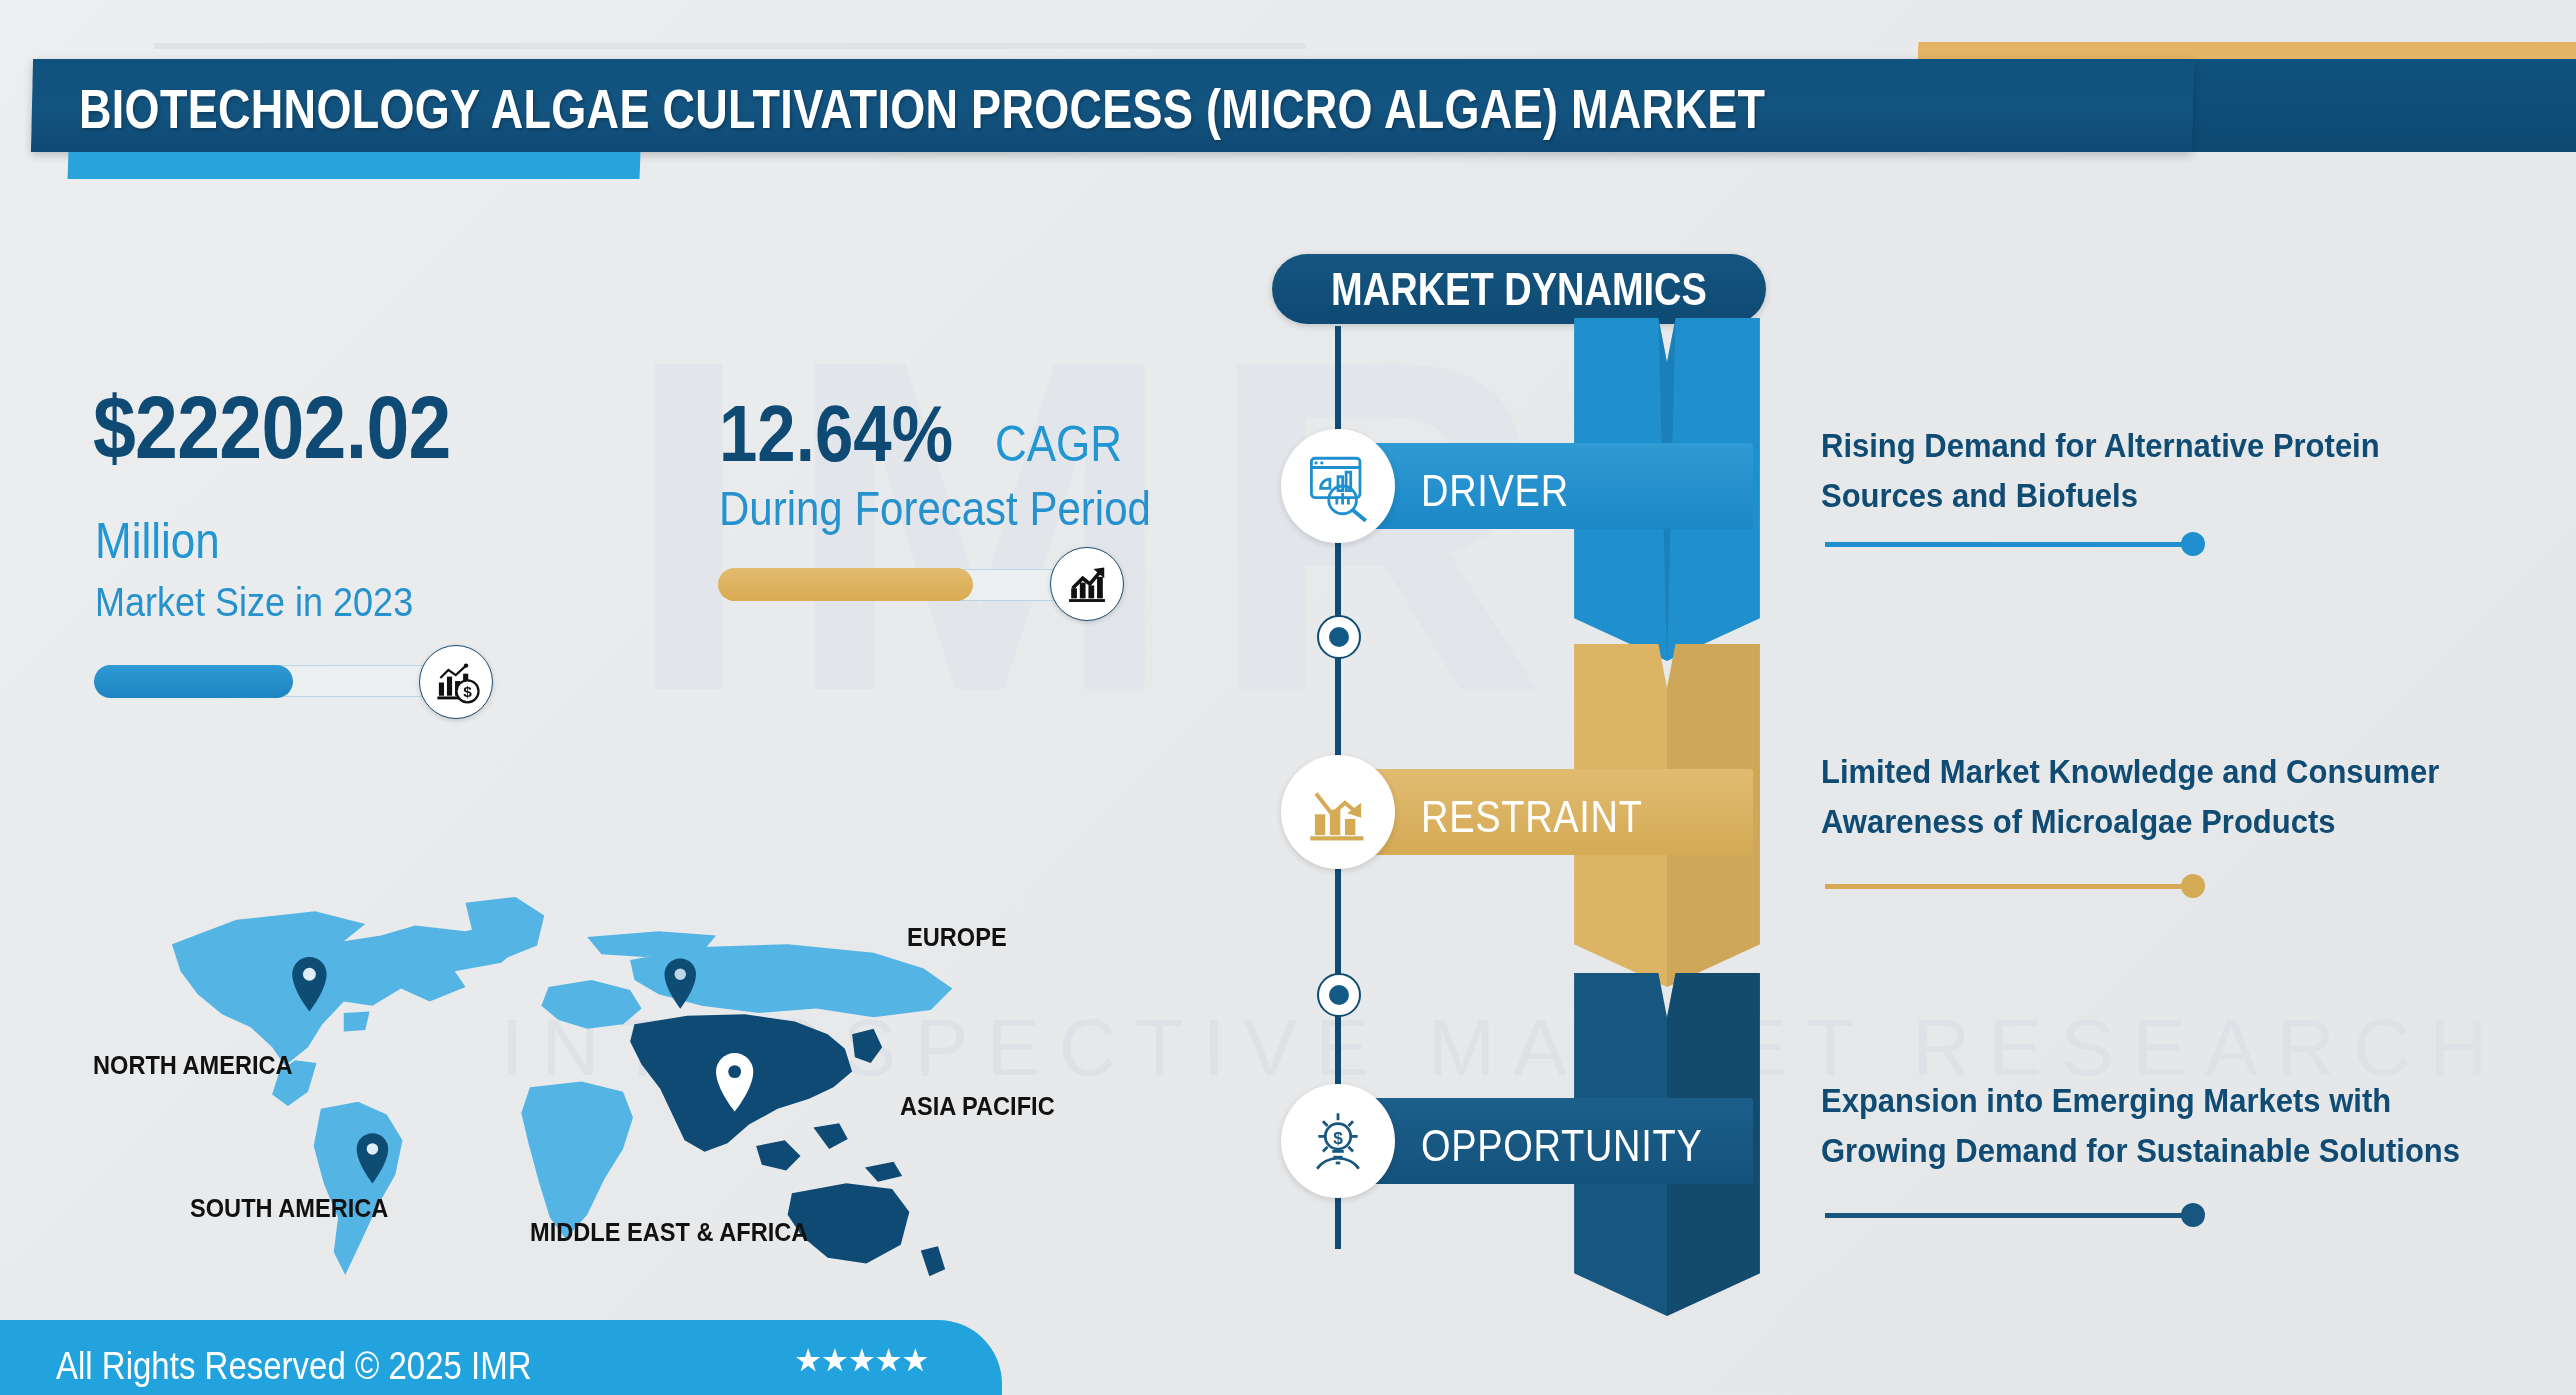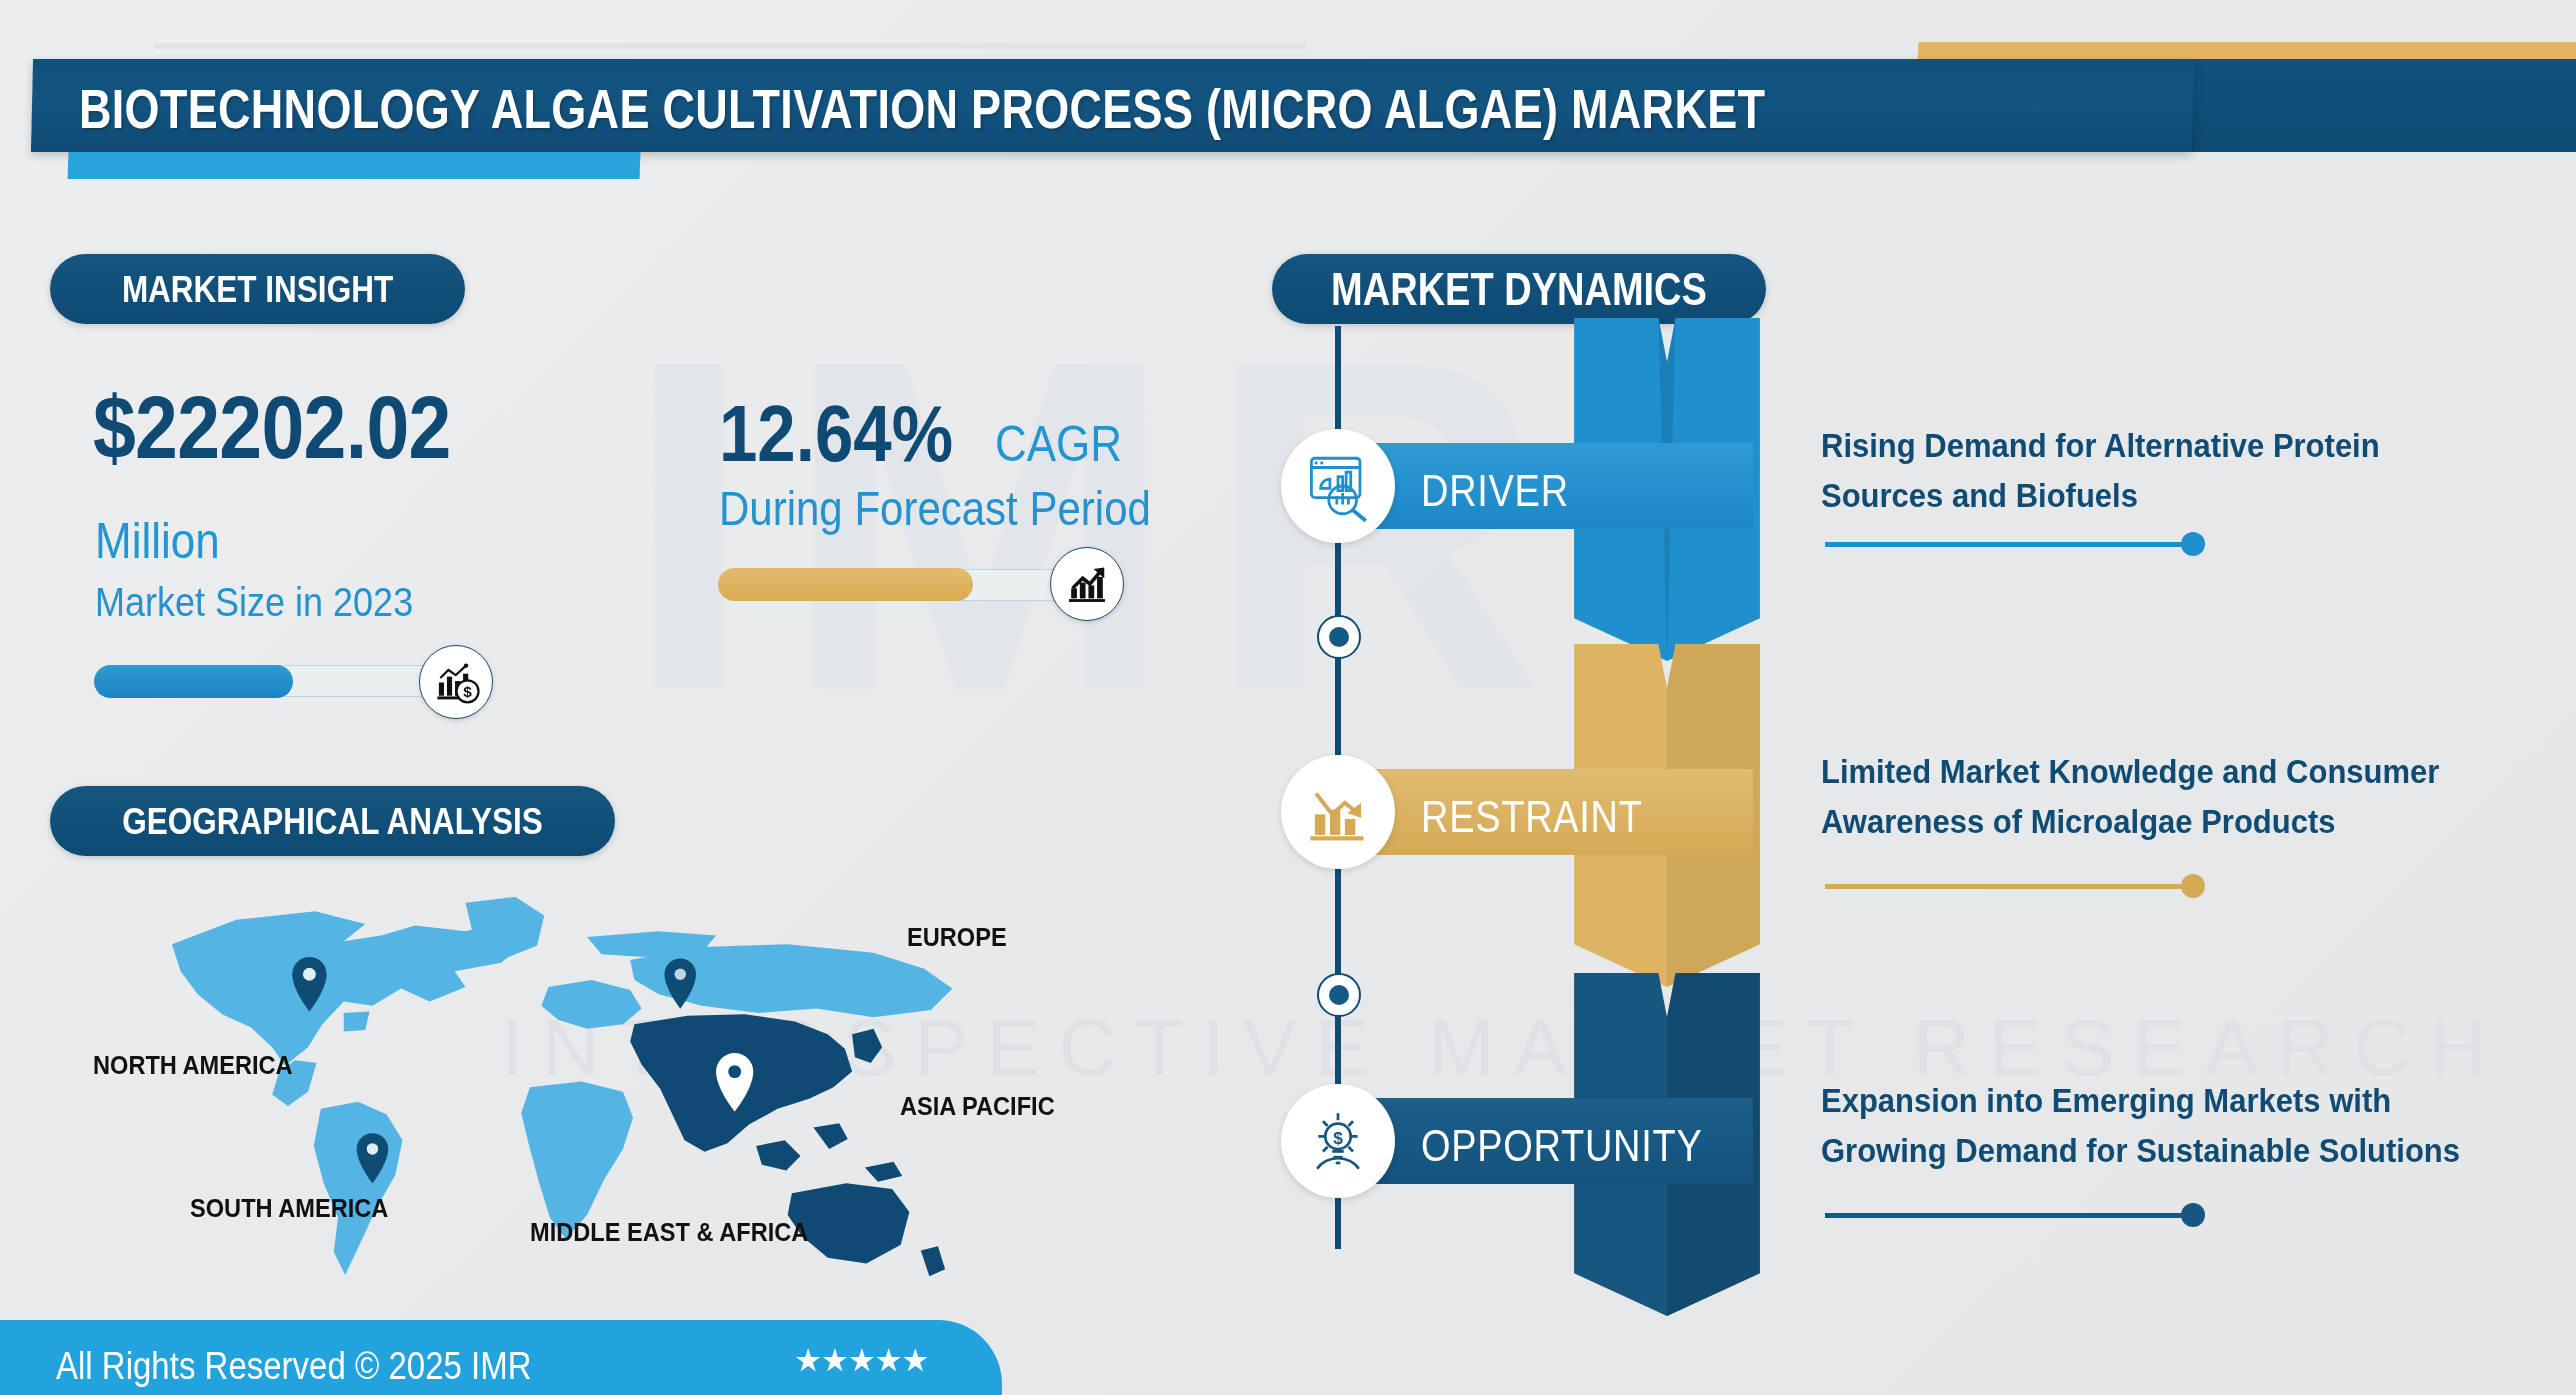--- a/index.html
+++ b/index.html
@@ -143,23 +143,20 @@
   <div id="wm-letters">IMR</div>
   <div id="wm-text">INTROSPECTIVE MARKET RESEARCH</div>
 
   <div id="hdr-thin"></div>
   <div id="hdr-gold"></div>
   <div id="hdr-band-r"></div>
   <div id="hdr-band"></div>
   <div id="hdr-title">BIOTECHNOLOGY ALGAE CULTIVATION PROCESS (MICRO ALGAE) MARKET</div>
   <div id="hdr-cyan"></div>
 
-  <div class="pill" id="pill-insight">
-    <span>MARKET INSIGHT</span>
-  </div>
   <div id="mi-value">$22202.02</div>
   <div id="mi-unit">Million</div>
   <div id="mi-sub">Market Size in 2023</div>
 
   <div class="bar-track" id="mi-track"></div>
   <div class="bar-fill" id="mi-fill"></div>
   <div class="bar-knob" id="mi-knob">
     <svg width="47" height="47" viewBox="0 0 64 64">
       <g fill="#111">
         <rect x="8" y="32" width="7" height="18"></rect>
@@ -188,23 +185,20 @@
         <rect x="22" y="30" width="8" height="22"></rect>
         <rect x="34" y="34" width="8" height="18"></rect>
         <rect x="46" y="22" width="8" height="30"></rect>
         <rect x="7" y="53" width="50" height="4"></rect>
         <polyline points="12,38 26,24 36,32 52,13" fill="none" stroke="#111" stroke-width="5"></polyline>
         <polygon points="56,9 56,24 41,11"></polygon>
       </g>
     </svg>
   </div>
 
-  <div class="pill" id="pill-geo">
-    <span>GEOGRAPHICAL ANALYSIS</span>
-  </div>
 
   <div id="map">
     <svg width="945" height="401" viewBox="0 0 1320 560">
       <g fill="#54b4e4">
 
         <path d="M60 70 L150 36 L260 24 L330 42 L300 66 L352 58 L400 44 L470 52 L520 40 L560 62
                  L520 96 L455 108 L470 130 L420 150 L380 132 L340 156 L300 150 L270 182
                  L250 214 L218 240 L200 214 L170 186 L130 168 L96 140 L72 108 Z"></path>
         <path d="M232 232 L262 236 L250 276 L222 296 L200 280 L210 248 Z"></path>
         <path d="M300 166 L336 164 L330 190 L300 192 Z"></path>

